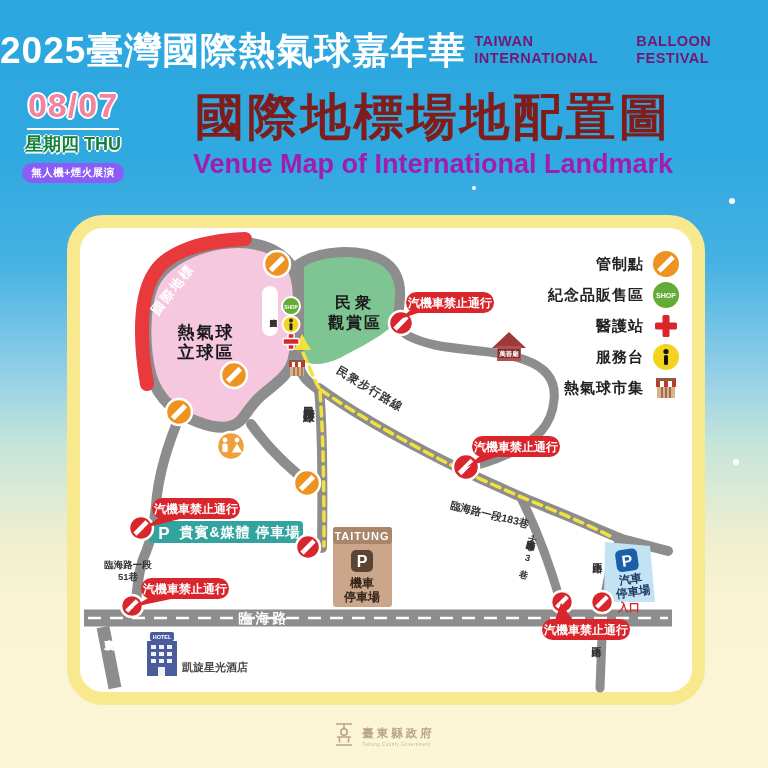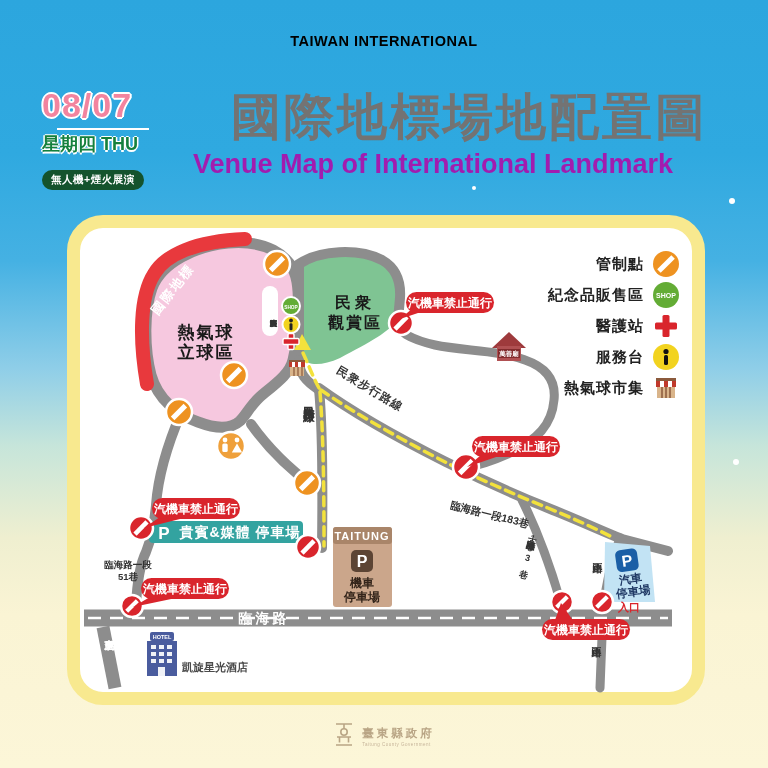--- a/index.html
+++ b/index.html
@@ -3,30 +3,30 @@
 <meta charset="utf-8">
 <style>
   html,body{margin:0;padding:0;}
   body{width:768px;height:768px;overflow:hidden;position:relative;
        font-family:"Liberation Sans","DejaVu Sans",sans-serif;
        background:linear-gradient(180deg,#2CA6DE 0%,#2FA9E0 20%,#45B1E3 34%,#8FCEE8 48%,#C6E5DA 58%,#EFEFD0 70%,#FAF4D4 80%,#FCF6D8 100%);}
   .sparkle{position:absolute;background:#fff;border-radius:50%;}
   
   .hrow1{position:absolute;top:26px;left:0;width:768px;display:flex;justify-content:center;align-items:flex-start;gap:8px;}
   .title-zh{font-size:37px;font-weight:bold;color:#fff;letter-spacing:1px;white-space:nowrap;}
-  .title-en{display:flex;flex-direction:row;color:#000000;font-weight:bold;font-size:14.5px;line-height:1.15;padding-top:7px;letter-spacing:.5px;}
-  .date-block{position:absolute;left:42px;top:86px;width:122px;}
+  .title-en{display:flex;flex-direction:row;color:#701a75;font-weight:bold;font-size:14.5px;line-height:1.15;padding-top:7px;letter-spacing:.5px;}
+  .date-block{position:absolute;left:12px;top:86px;width:122px;text-align:center;}
   .date-big{font-size:34px;font-weight:bold;color:#F2849F;letter-spacing:1px;
     text-shadow:-2px 0 #fff,2px 0 #fff,0 -2px #fff,0 2px #fff,-1px -1px #fff,1px 1px #fff,-1px 1px #fff,1px -1px #fff;}
   .date-div{width:92px;border-top:2px solid #fff;margin:3px auto 2px auto;}
   .weekday{font-size:18px;font-weight:bold;color:#15803d;
     text-shadow:-1.5px 0 #fff,1.5px 0 #fff,0 -1.5px #fff,0 1.5px #fff;}
-  .event-pill{display:inline-block;margin-top:14px;background:#14532d;color:#fff;font-size:10.5px;font-weight:bold;
+  .event-pill{display:inline-block;margin-top:7px;background:#8b5cf6;color:#fff;font-size:10.5px;font-weight:bold;
     padding:3px 9px;border-radius:11px;letter-spacing:.5px;}
-  .map-title{position:absolute;top:84px;left:158px;width:550px;text-align:right;font-size:50px;font-weight:bold;color:#737373;letter-spacing:3px;white-space:nowrap;font-family:Liberation Serif, serif;}
+  .map-title{position:absolute;top:84px;left:158px;width:550px;text-align:center;font-size:50px;font-weight:bold;color:#7f1d1d;letter-spacing:3px;white-space:nowrap;font-family:Liberation Serif, serif;}
   .map-subtitle{position:absolute;top:149px;left:158px;width:550px;text-align:center;font-size:27px;font-weight:bold;color:#a21caf;}
   
   .card{position:absolute;left:67px;top:215px;width:638px;height:490px;background:#fff;border:13px solid #F8E98F;border-radius:36px;box-sizing:border-box;}
   svg.map{position:absolute;left:0;top:0;z-index:3;}
   
   .vlabel{position:absolute;z-index:4;writing-mode:vertical-rl;text-orientation:upright;font-weight:bold;color:#333;white-space:nowrap;}
   .stage-pill{position:absolute;z-index:4;left:262px;top:286px;width:16px;height:50px;background:#fff;border-radius:8px;
     writing-mode:vertical-rl;text-orientation:upright;font-size:7.5px;font-weight:bold;color:#333;text-align:center;padding-top:3px;box-sizing:border-box;}
   
   .legend{position:absolute;z-index:4;left:536px;top:250px;width:144px;}
@@ -40,22 +40,24 @@
   .gov-en{font-size:4.5px;color:#C6B49A;letter-spacing:.5px;margin-top:1px;}
 </style>
 </head>
 <body>
 
 <div class="sparkle" style="left:729px;top:198px;width:6px;height:6px;"></div>
 <div class="sparkle" style="left:733px;top:459px;width:6px;height:6px;"></div>
 <div class="sparkle" style="left:472px;top:186px;width:4px;height:4px;"></div>
 
 <div class="hrow1">
+  <div class="title-zh">2025臺灣國際熱氣球嘉年華</div>
   <div class="title-en">
     <span>TAIWAN INTERNATIONAL</span>
+    <span>BALLOON FESTIVAL</span>
   </div>
 </div>
 <div class="date-block">
   <div class="date-big">08/07</div>
   <div class="date-div"></div>
   <div class="weekday">星期四 THU</div>
   <div class="event-pill">無人機+煙火展演</div>
 </div>
 <div class="map-title">國際地標場地配置圖</div>
 <div class="map-subtitle">Venue Map of International Landmark</div>

